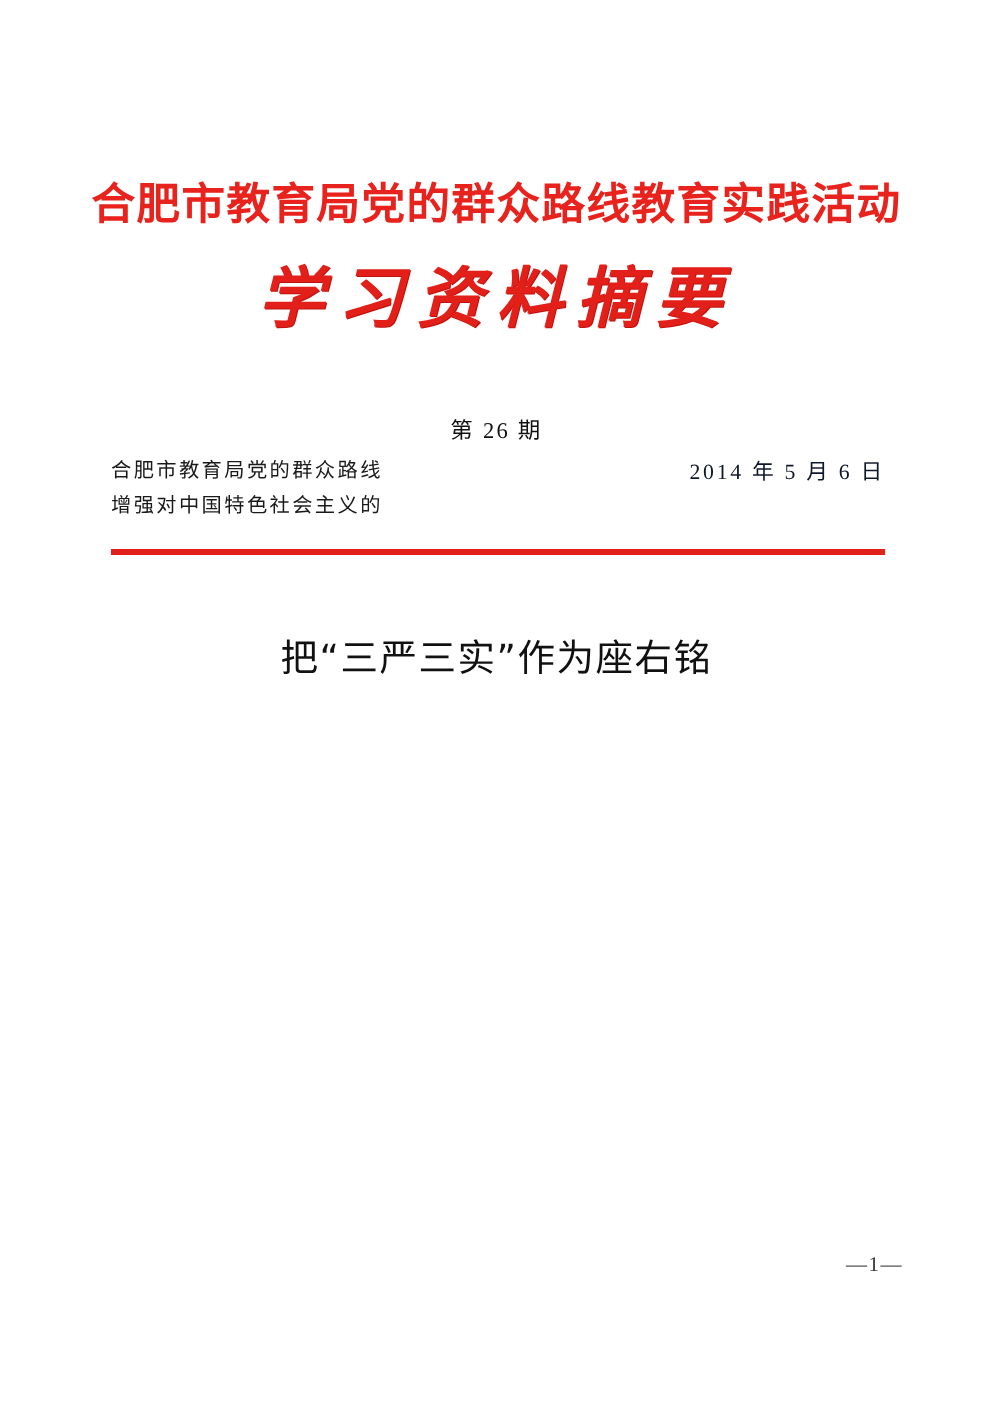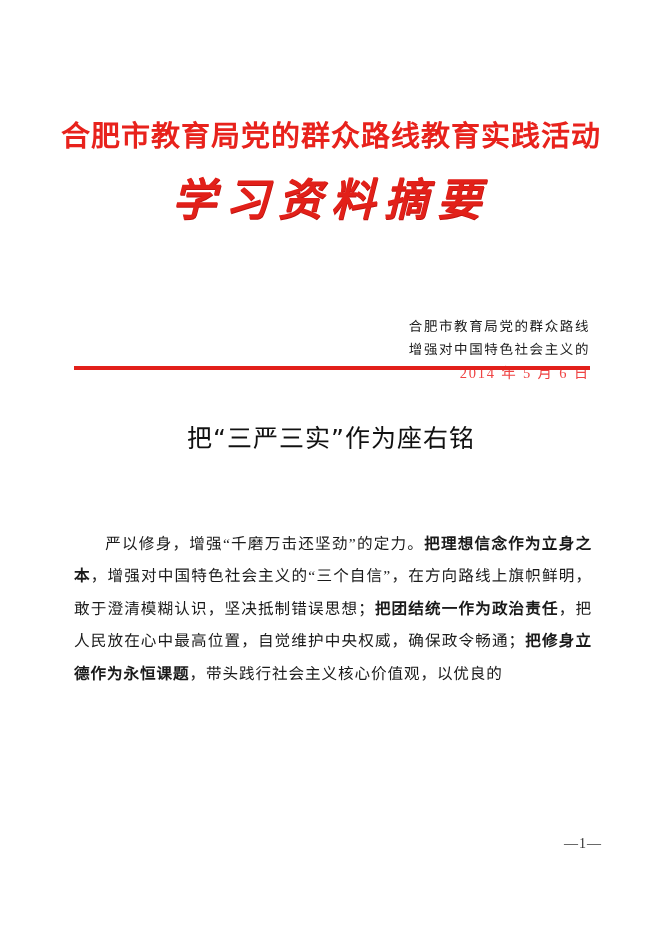--- a/index.html
+++ b/index.html
@@ -64,40 +64,39 @@
     font-family: "Liberation Serif", "DejaVu Serif", serif;
     font-size: 15px;
     letter-spacing: 1.5px;
     color: #111;
   }
 
   
   .issuer-row {
     position: absolute;
     left: 74px;
-    top: 315px;
+    top: 302px;
     width: 516px;
     display: flex;
-    align-items: flex-end;
+    align-items: flex-start;
     justify-content: space-between;
-    flex-direction: column;
   }
   .issuer {
     font-family: "Liberation Serif", "DejaVu Serif", serif;
     font-size: 13.5px;
     line-height: 1.72;
     letter-spacing: 1.6px;
     color: #1a1a1a;
     white-space: nowrap;
   }
   .issue-date {
     font-family: "Liberation Serif", "DejaVu Serif", serif;
     font-size: 14.5px;
     letter-spacing: 1.8px;
-    color: #ef4444;
+    color: #0f172a;
     white-space: nowrap;
     padding-bottom: 1px;
   }
 
   .red-rule {
     position: absolute;
     left: 74px;
     top: 366px;
     width: 516px;
     height: 4px;
@@ -172,33 +171,33 @@
 </head>
 <body>
 
 <div class="page">
 
   <div class="masthead">
     <h1 class="masthead-title">合肥市教育局党的群众路线教育实践活动</h1>
     <div class="masthead-sub">学习资料摘要</div>
   </div>
 
+  <div class="issue-no">第 26 期</div>
 
   <div class="issuer-row">
     <div class="issuer">
       <div>合肥市教育局党的群众路线</div>
       <div>增强对中国特色社会主义的</div>
     </div>
     <div class="issue-date">2014 年 5 月 6 日</div>
   </div>
 
   <div class="red-rule"></div>
 
   <h2 class="article-title">把“三严三实”作为座右铭</h2>
 
 
   <div class="body-copy">
-    <p class="para"><span>严以修身，增强“千磨万击还坚劲”的定力。</span><b>把理想信念作为立身之本</b><span>，增强对中国特色社会主义的“三个自信”，在方向路线上旗帜鲜明，敢于澄清模糊认识，坚决抵制错误思想；</span><b>把团结统一作为政治责任</b><span>，把人民放在心中最高位置，自觉维护中央权威，确保政令畅通；</span><b>把修身立德作为永恒课题</b><span>，带头践行社会主义核心价值观，以优良的</span></p>
   </div>
 
   <div class="page-number">—1—</div>
 
 </div>
 
 </body></html>

